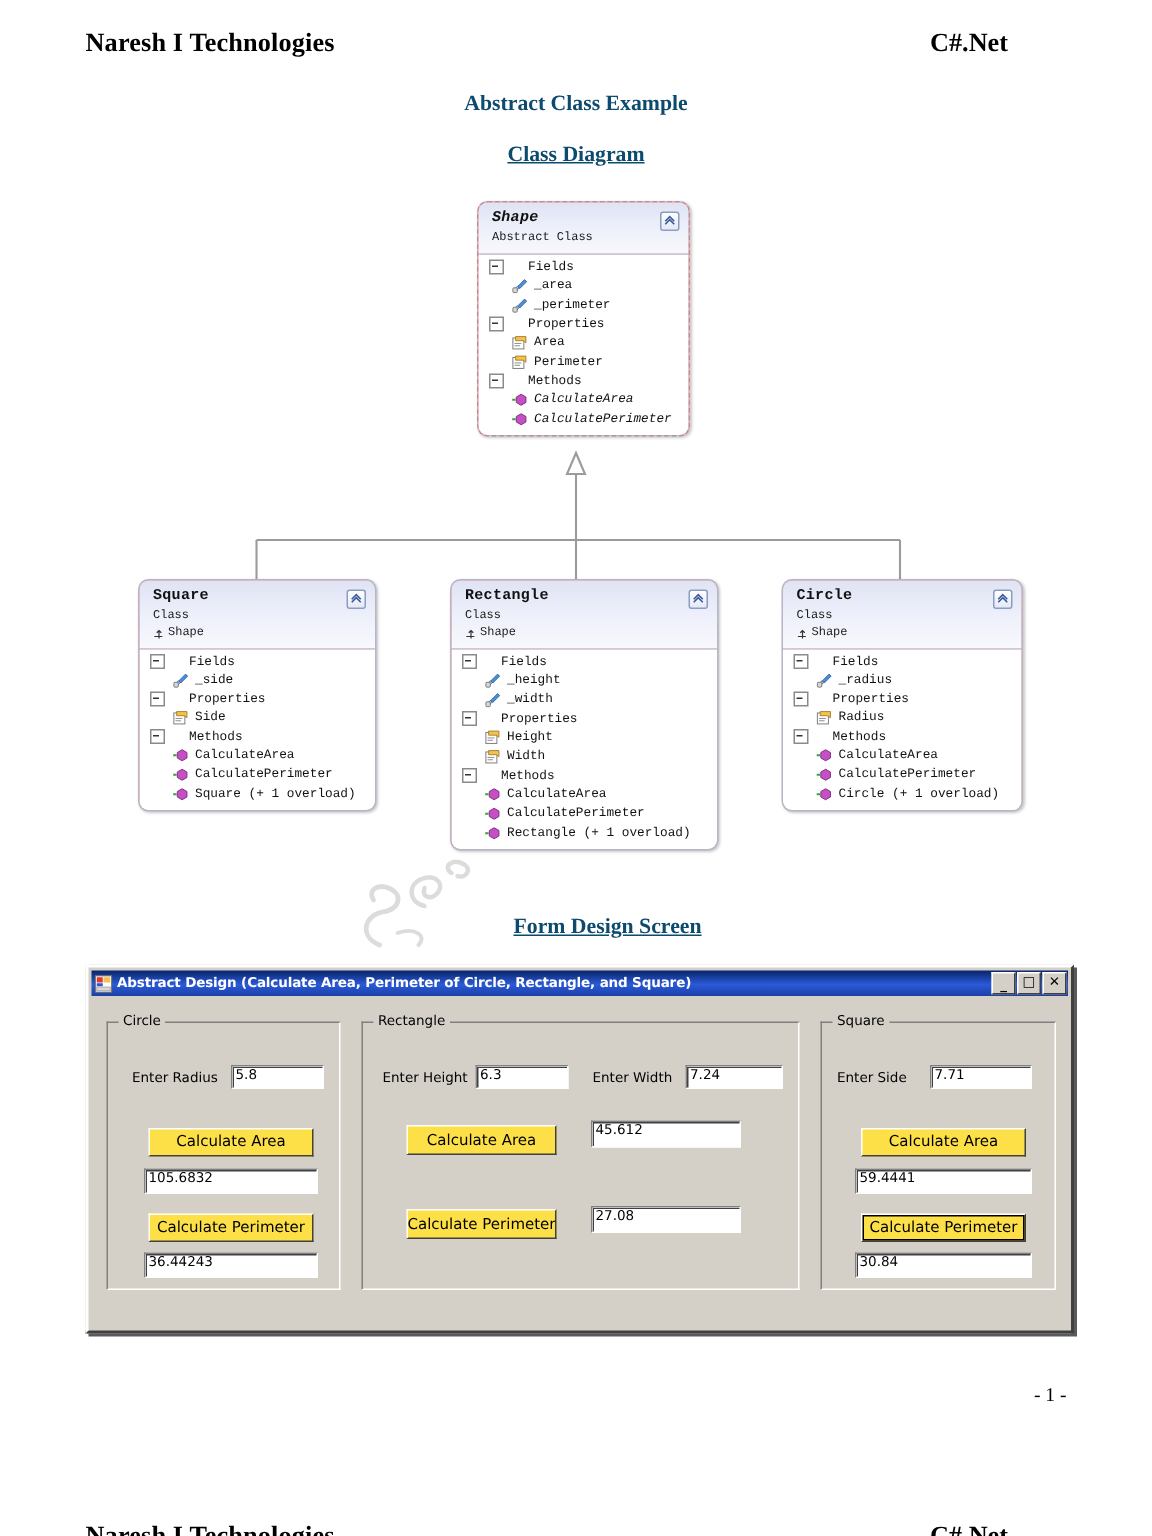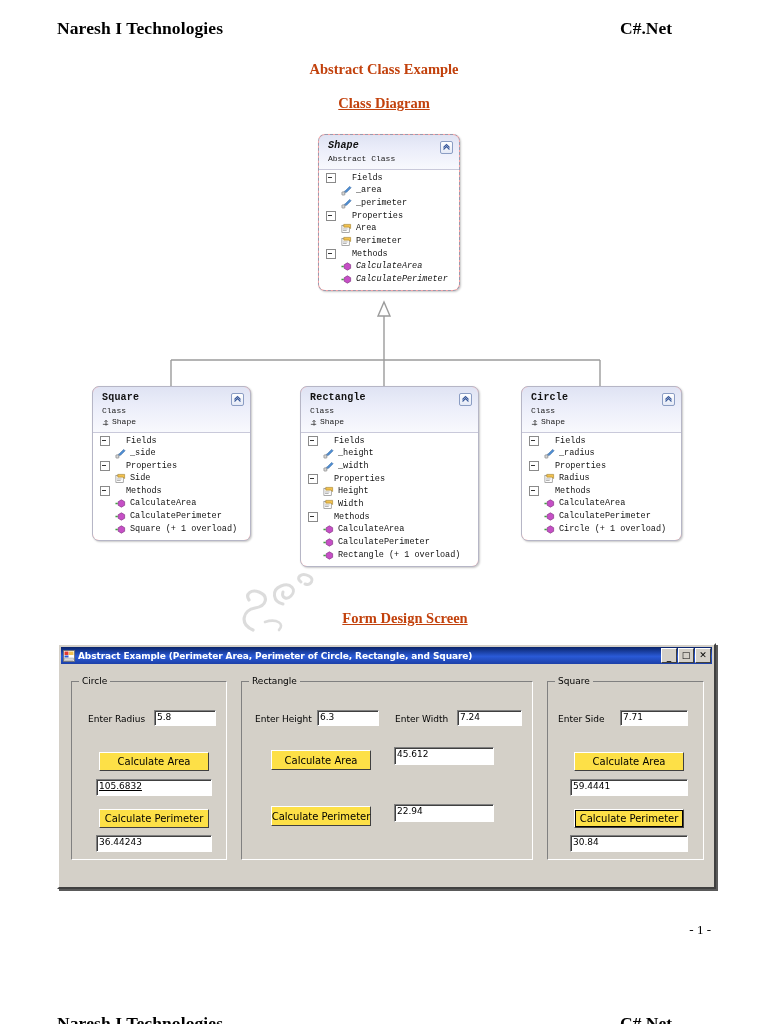--- a/index.html
+++ b/index.html
@@ -23,21 +23,21 @@
   }
   .hdr-right{
     position:absolute;right:96px;top:0;
     font-family:"Liberation Serif", serif;
     font-weight:bold;font-size:17.5px;color:#000;
   }
 
   .center-title{
     position:absolute;width:768px;text-align:center;
     font-family:"Liberation Serif", serif;
-    font-weight:bold;font-size:14.5px;color:#c2410c;
+    font-weight:bold;font-size:14.5px;color:#0c4a6e;
   }
   #t-abstract{top:61px;}
   #t-classdiagram{top:95px;}
   #t-formdesign{top:610px;margin-left:21px;}
   .underline{text-decoration:underline;}
 
   
   .diagram{
     position:absolute;left:0;top:120px;width:768px;height:470px;
   }
@@ -539,56 +539,56 @@
 <div class="winform">
 
   <div class="titlebar">
     <svg class="win-ico" viewBox="0 0 12 12">
       <rect x="0.5" y="0.5" width="11" height="11" fill="#ffffff" stroke="#6a6a6a" stroke-width=".8"></rect>
       <rect x="1.5" y="1.5" width="4" height="3.5" fill="#e03a2f"></rect>
       <rect x="6" y="1.5" width="4.5" height="3.5" fill="#f2c14e"></rect>
       <rect x="1.5" y="5.5" width="4" height="2" fill="#2a5ad7"></rect>
       <rect x="1.5" y="8" width="9" height="2.5" fill="#d8d8d8" stroke="#9a9a9a" stroke-width=".5"></rect>
     </svg>
-    <div class="title-text">Abstract Example (Perimeter Area, Perimeter of Circle, Rectangle, and Square)</div>
+    <div class="title-text">Abstract Design (Calculate Area, Perimeter of Circle, Rectangle, and Square)</div>
     <div class="win-btns">
       <div class="wb wb-min">
           <span>_</span>
         </div>
       <div class="wb">
           <span>□</span>
         </div>
       <div class="wb">
           <span>✕</span>
         </div>
     </div>
   </div>
 
   <div class="client">
 
     <div class="grp" style="left:10px;top:15px;width:154px;height:177px;">
       <div class="grp-title">Circle</div>
       <div class="lbl" style="left:16px;top:32px;">Enter Radius</div>
       <div class="txt" style="left:82px;top:28px;width:62px;height:16px;">5.8</div>
       <div class="btn" style="left:27px;top:70px;width:110px;height:19px;">Calculate Area</div>
-      <div class="txt" style="left:24px;top:97px;width:116px;height:17px;text-decoration:underline;">105.6832</div>
+      <div class="txt" style="left:24px;top:97px;width:116px;height:17px;">105.6832</div>
       <div class="btn" style="left:27px;top:127px;width:110px;height:19px;">Calculate Perimeter</div>
       <div class="txt" style="left:24px;top:153px;width:116px;height:17px;">36.44243</div>
     </div>
 
     <div class="grp" style="left:180px;top:15px;width:290px;height:177px;">
       <div class="grp-title">Rectangle</div>
       <div class="lbl" style="left:13px;top:32px;">Enter Height</div>
       <div class="txt" style="left:75px;top:28px;width:62px;height:16px;">6.3</div>
       <div class="lbl" style="left:153px;top:32px;">Enter Width</div>
       <div class="txt" style="left:215px;top:28px;width:65px;height:16px;">7.24</div>
       <div class="btn" style="left:29px;top:68px;width:100px;height:20px;">Calculate Area</div>
       <div class="txt" style="left:152px;top:65px;width:100px;height:18px;">45.612</div>
       <div class="btn" style="left:29px;top:124px;width:100px;height:20px;">Calculate Perimeter</div>
-      <div class="txt" style="left:152px;top:122px;width:100px;height:18px;">22.94</div>
+      <div class="txt" style="left:152px;top:122px;width:100px;height:18px;">27.08</div>
     </div>
 
     <div class="grp" style="left:486px;top:15px;width:155px;height:177px;">
       <div class="grp-title">Square</div>
       <div class="lbl" style="left:10px;top:32px;">Enter Side</div>
       <div class="txt" style="left:72px;top:28px;width:68px;height:16px;">7.71</div>
       <div class="btn" style="left:26px;top:70px;width:110px;height:19px;">Calculate Area</div>
       <div class="txt" style="left:22px;top:97px;width:118px;height:17px;">59.4441</div>
       <div class="btn focused" style="left:26px;top:127px;width:110px;height:19px;">Calculate Perimeter</div>
       <div class="txt" style="left:22px;top:153px;width:118px;height:17px;">30.84</div>

